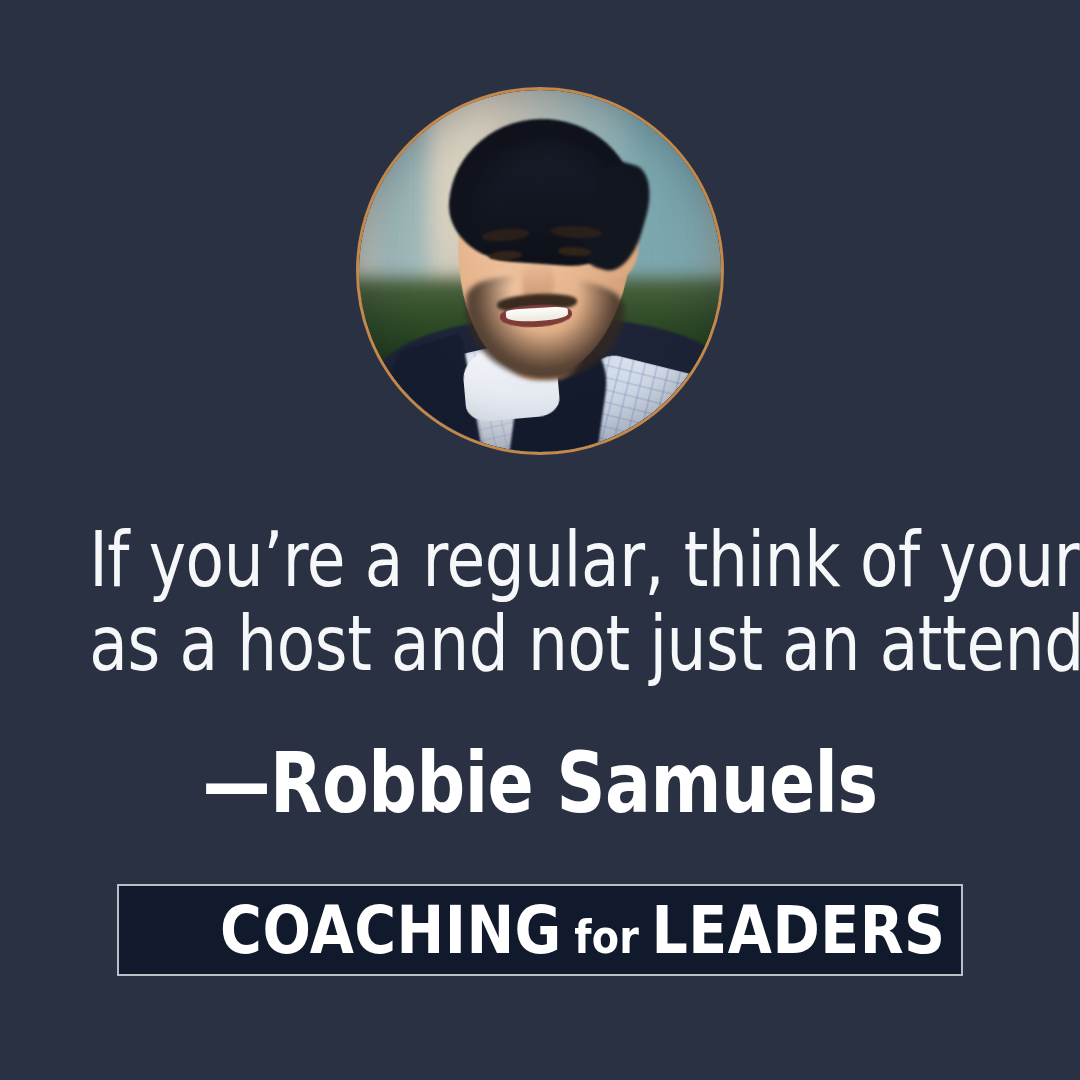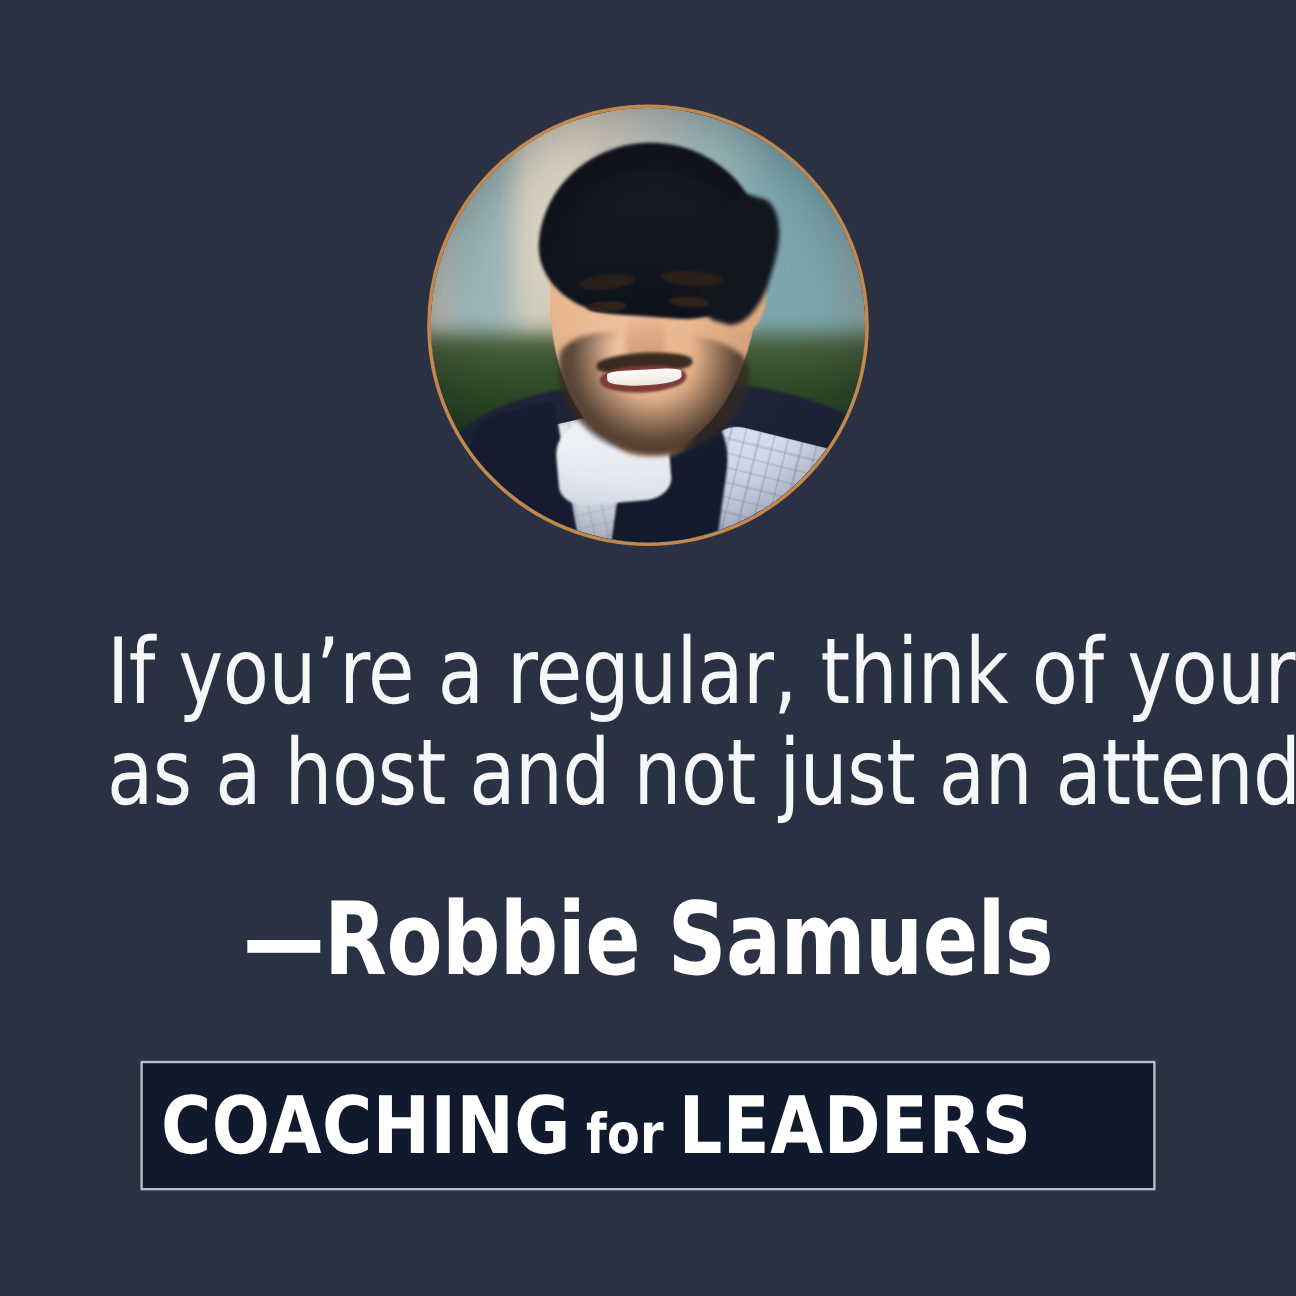--- a/index.html
+++ b/index.html
@@ -362,27 +362,27 @@
     transform-origin: 50% 50%;
     white-space: nowrap;
   }
 
   
   .logo-box {
     position: absolute;
     left: 117px;
     top: 884px;
     width: 846px;
-    height: 108px;
+    height: 92px;
     box-sizing: border-box;
     background: #101a2c;
     border: 2px solid #b9bec7;
     display: flex;
     align-items: center;
-    justify-content: flex-start;
+    justify-content: flex-end;
   }
   .logo-text {
     display: flex;
     align-items: baseline;
     justify-content: center;
     color: #ffffff;
     font-family: "DejaVu Sans Condensed", "Liberation Sans Narrow", "Liberation Sans", sans-serif;
     transform: scaleX(0.96);
     white-space: nowrap;
   }

